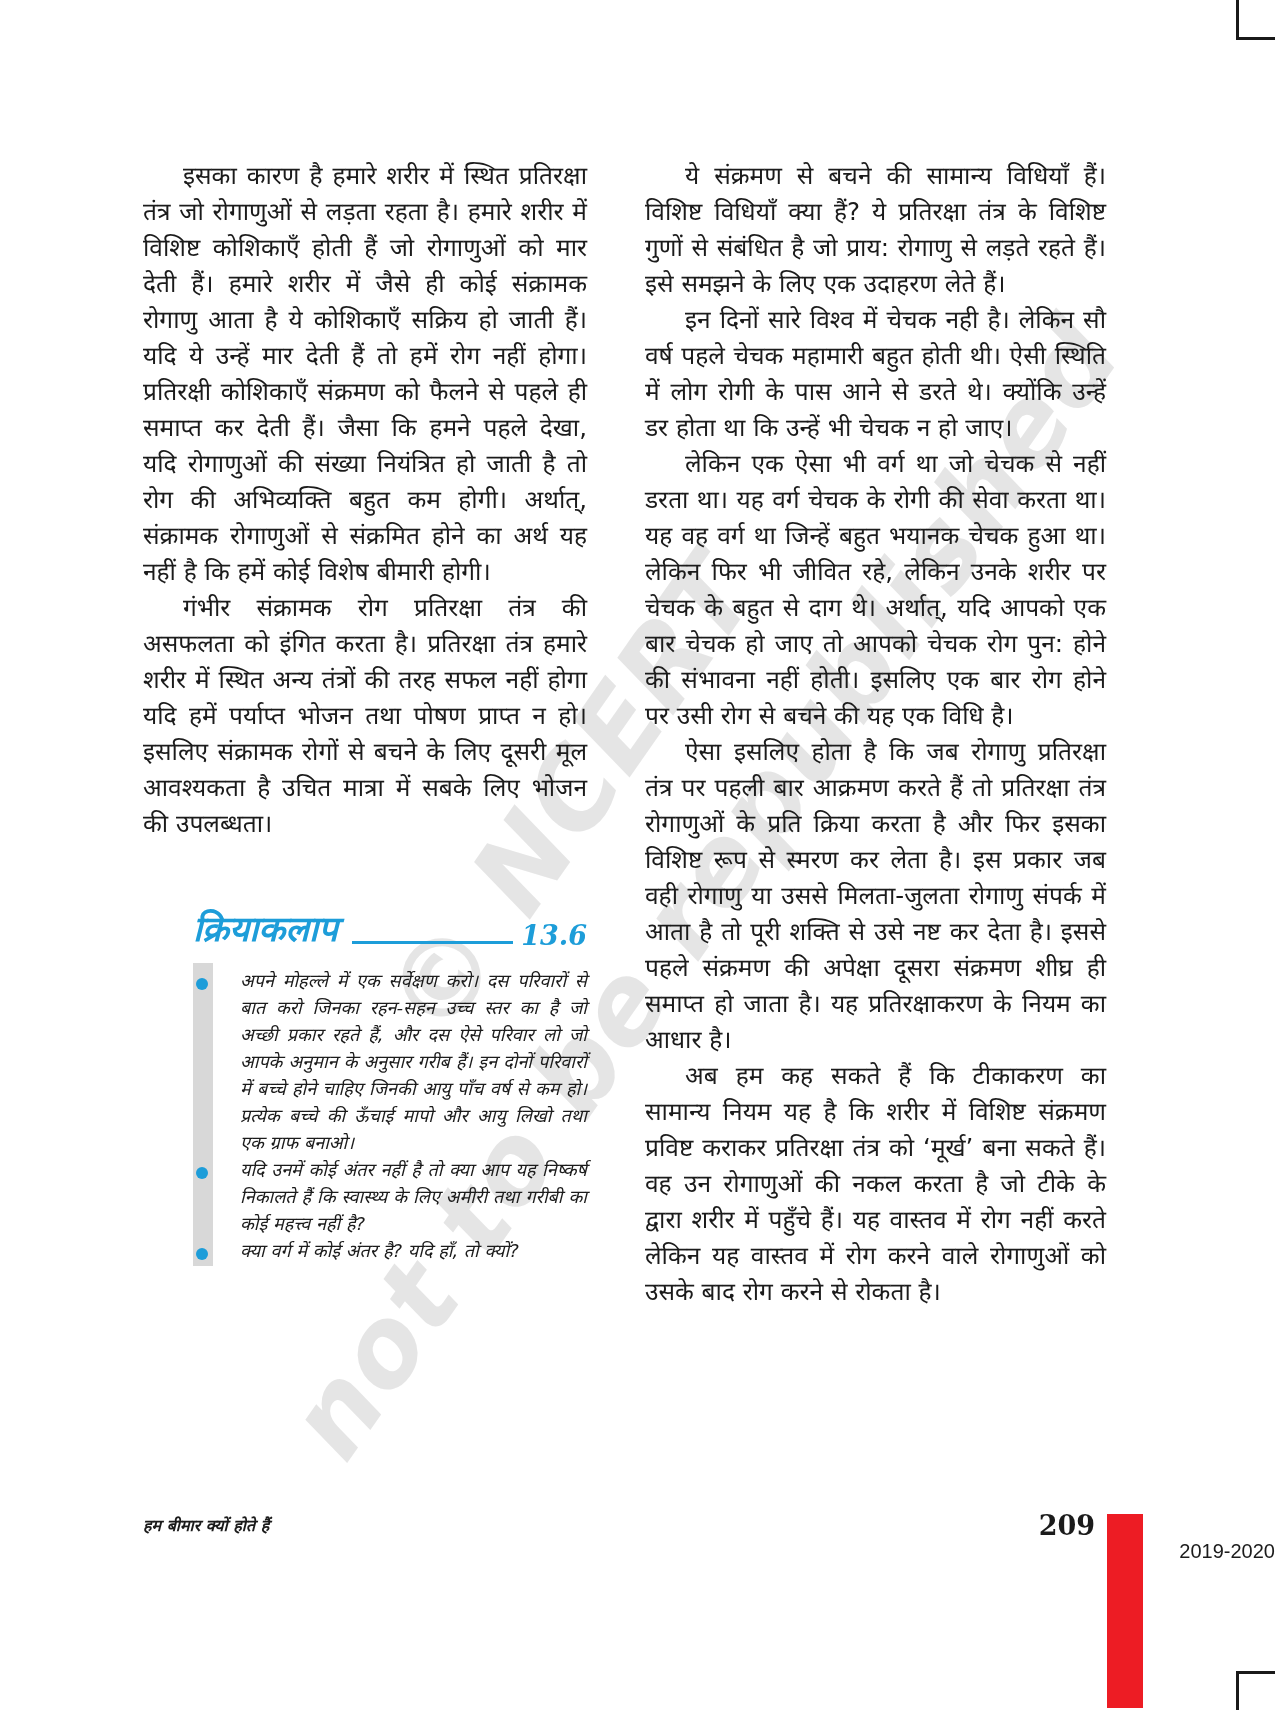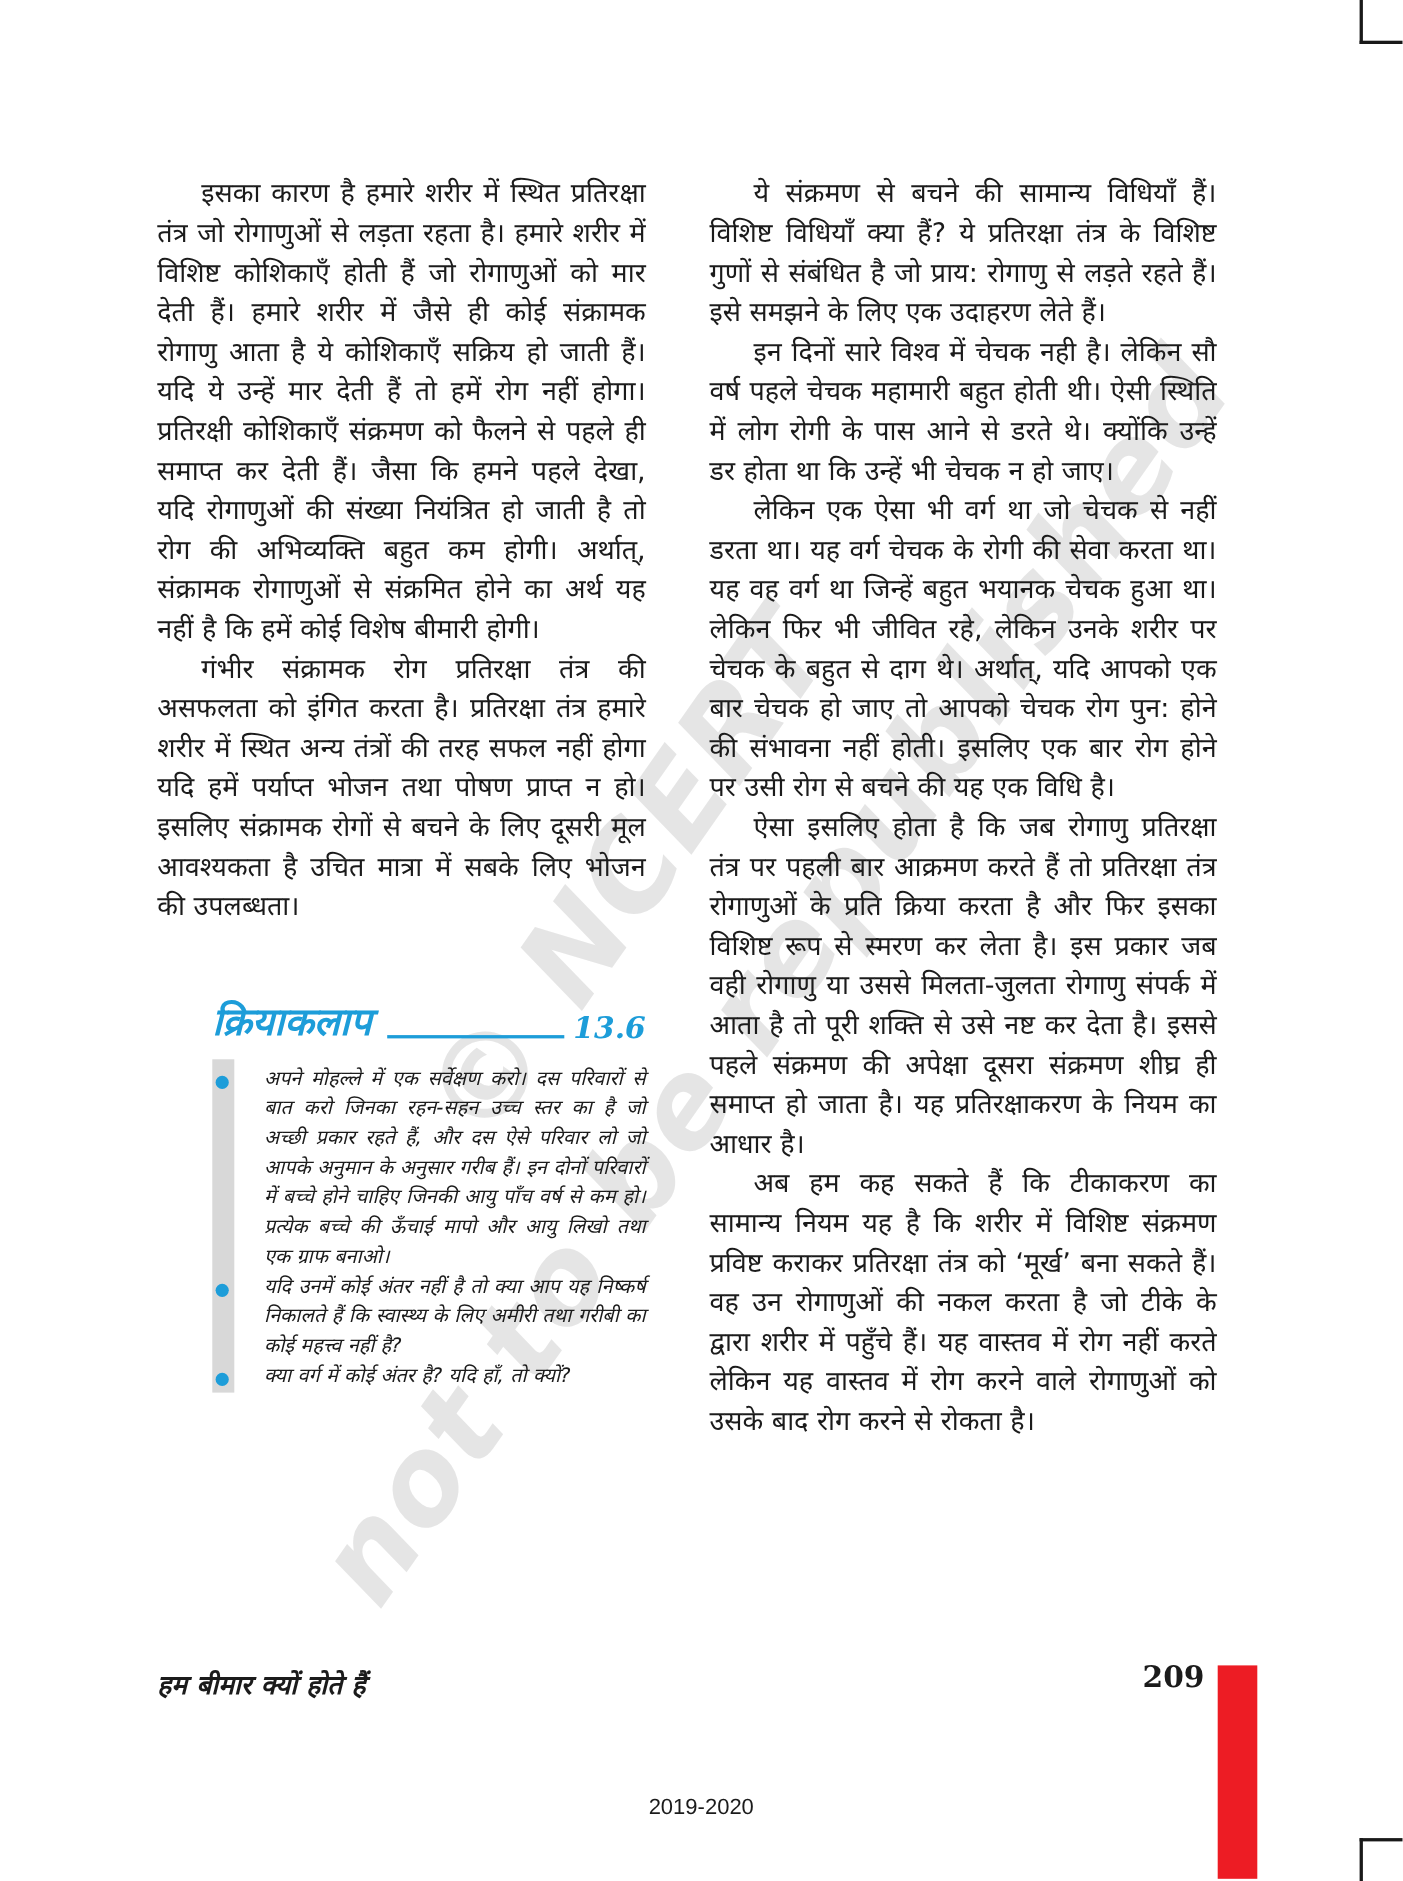--- a/index.html
+++ b/index.html
@@ -93,36 +93,36 @@
   }
   .dot{
     position:absolute;left:-44px;top:11px;
     width:12px;height:12px;border-radius:50%;
     background:var(--accent-blue);
   }
 
   
   .footer-title{
     position:absolute;left:143px;top:1514px;z-index:1;
-    font-size:24px;font-weight:bold;font-style:italic;
+    font-size:16px;font-weight:bold;font-style:italic;
     white-space:nowrap;
   }
   .page-number{
     position:absolute;left:985px;top:1510px;width:110px;z-index:1;
     text-align:right;
     font-family:"DejaVu Serif","Liberation Serif",serif;
     font-size:27px;font-weight:bold;
   }
   .red-bar{
     position:absolute;left:1107px;top:1514px;width:36px;height:194px;
     background:var(--red-bar);z-index:1;
   }
   .year{
-    position:absolute;left:0;top:1632px;width:1275px;z-index:1;
-    text-align:center;
+    position:absolute;left:0;top:1540px;width:1275px;z-index:1;
+    text-align:right;
     font-size:20px;
     font-family:"Liberation Sans","DejaVu Sans",sans-serif;
   }
 </style>
 </head>
 <body>
 
 <div class="page">
 
   <div class="watermark">

